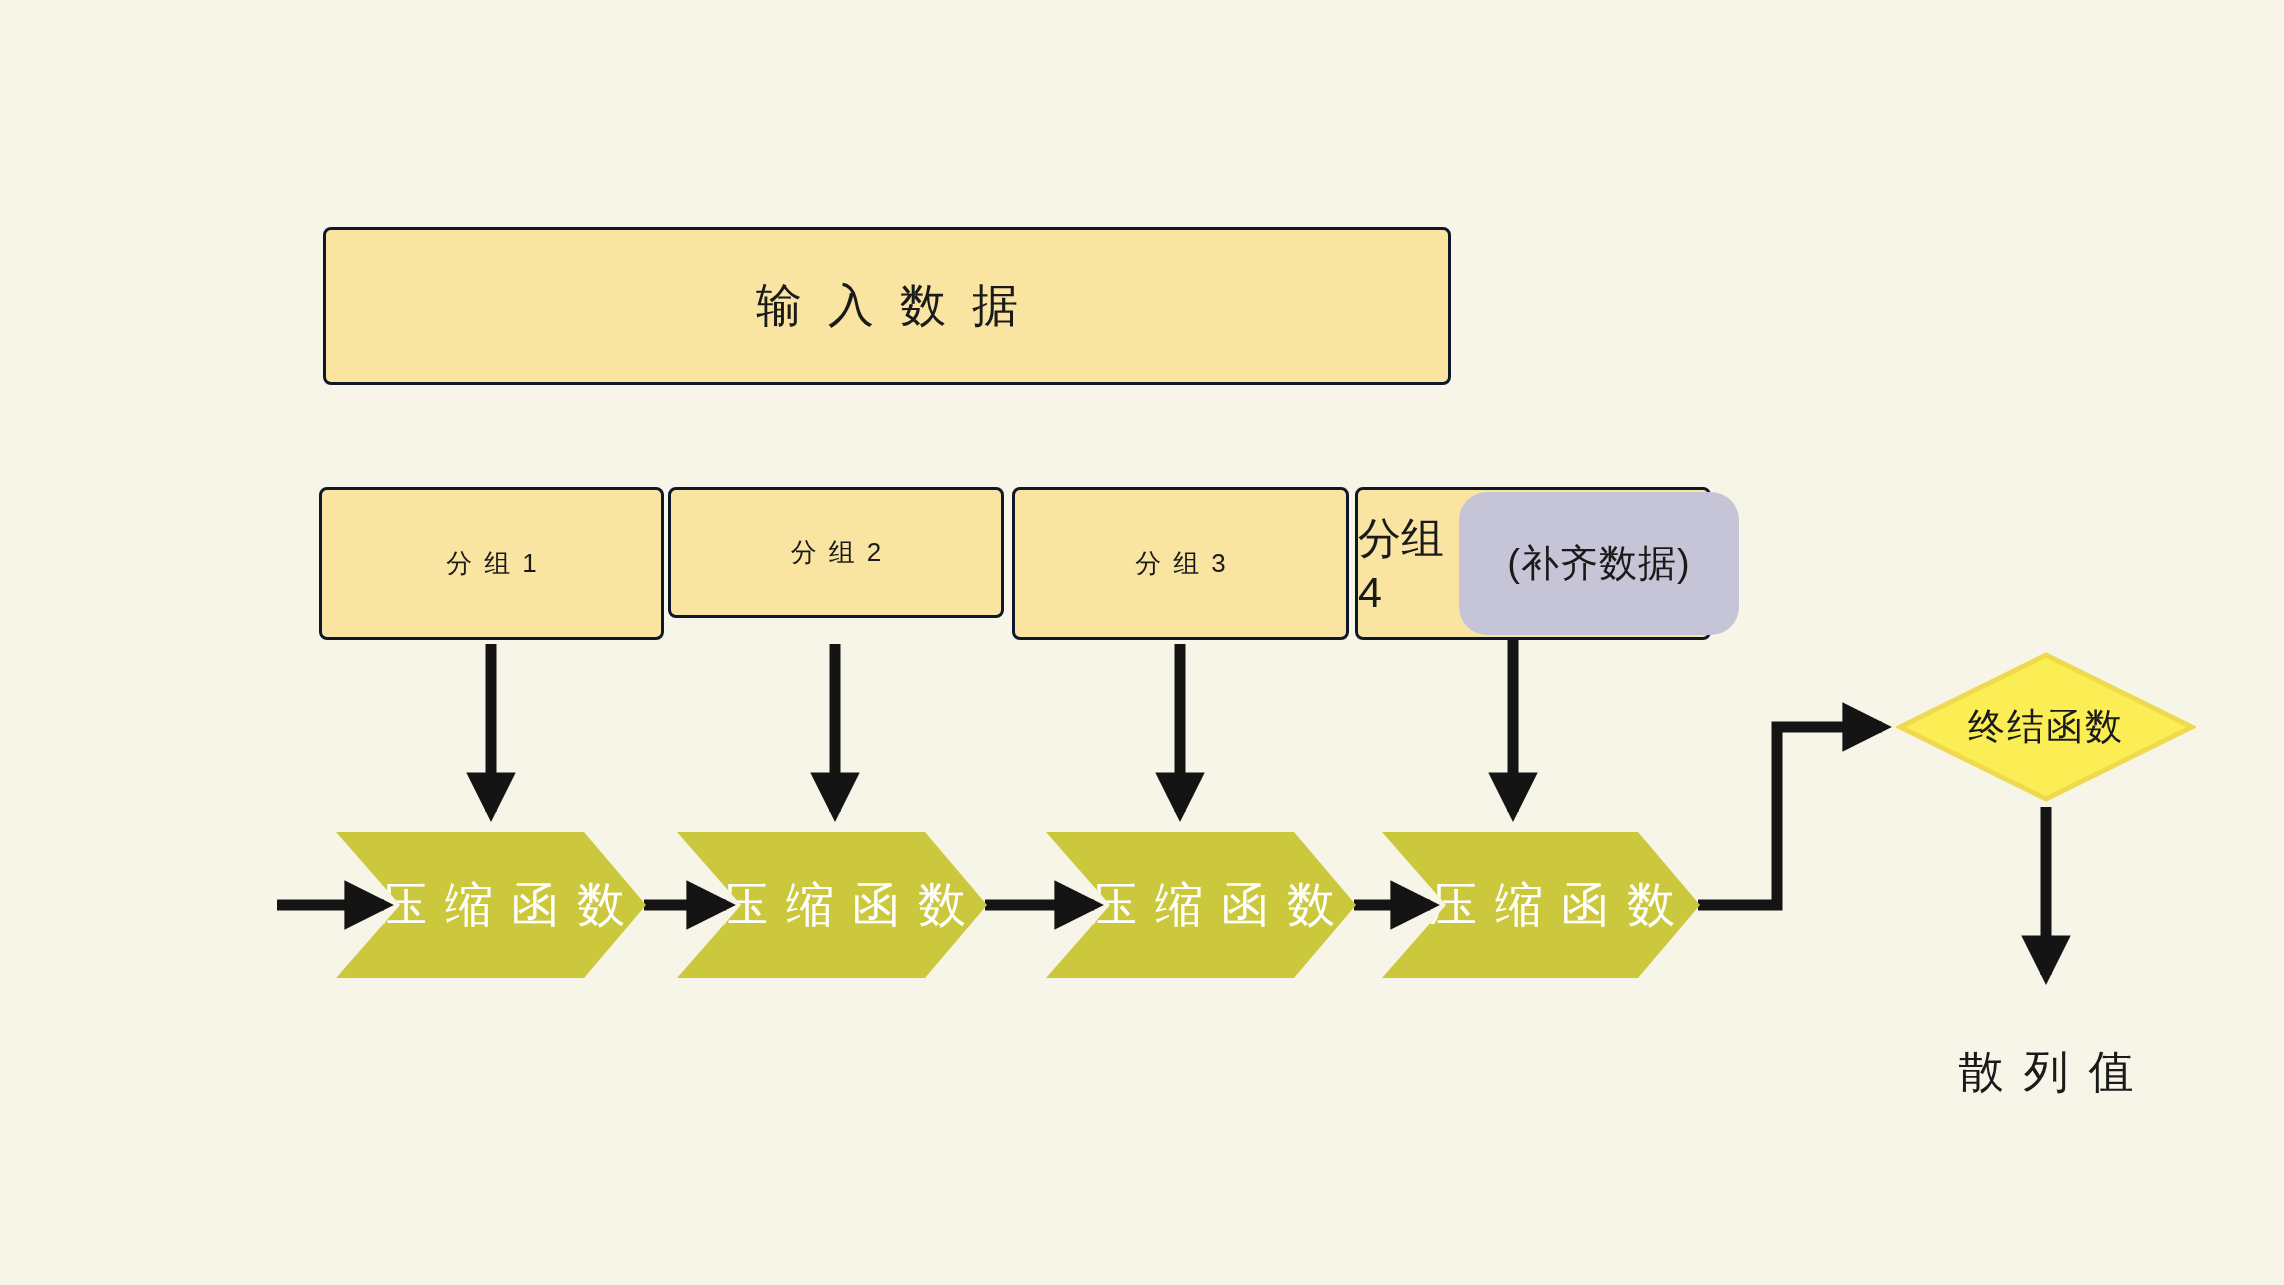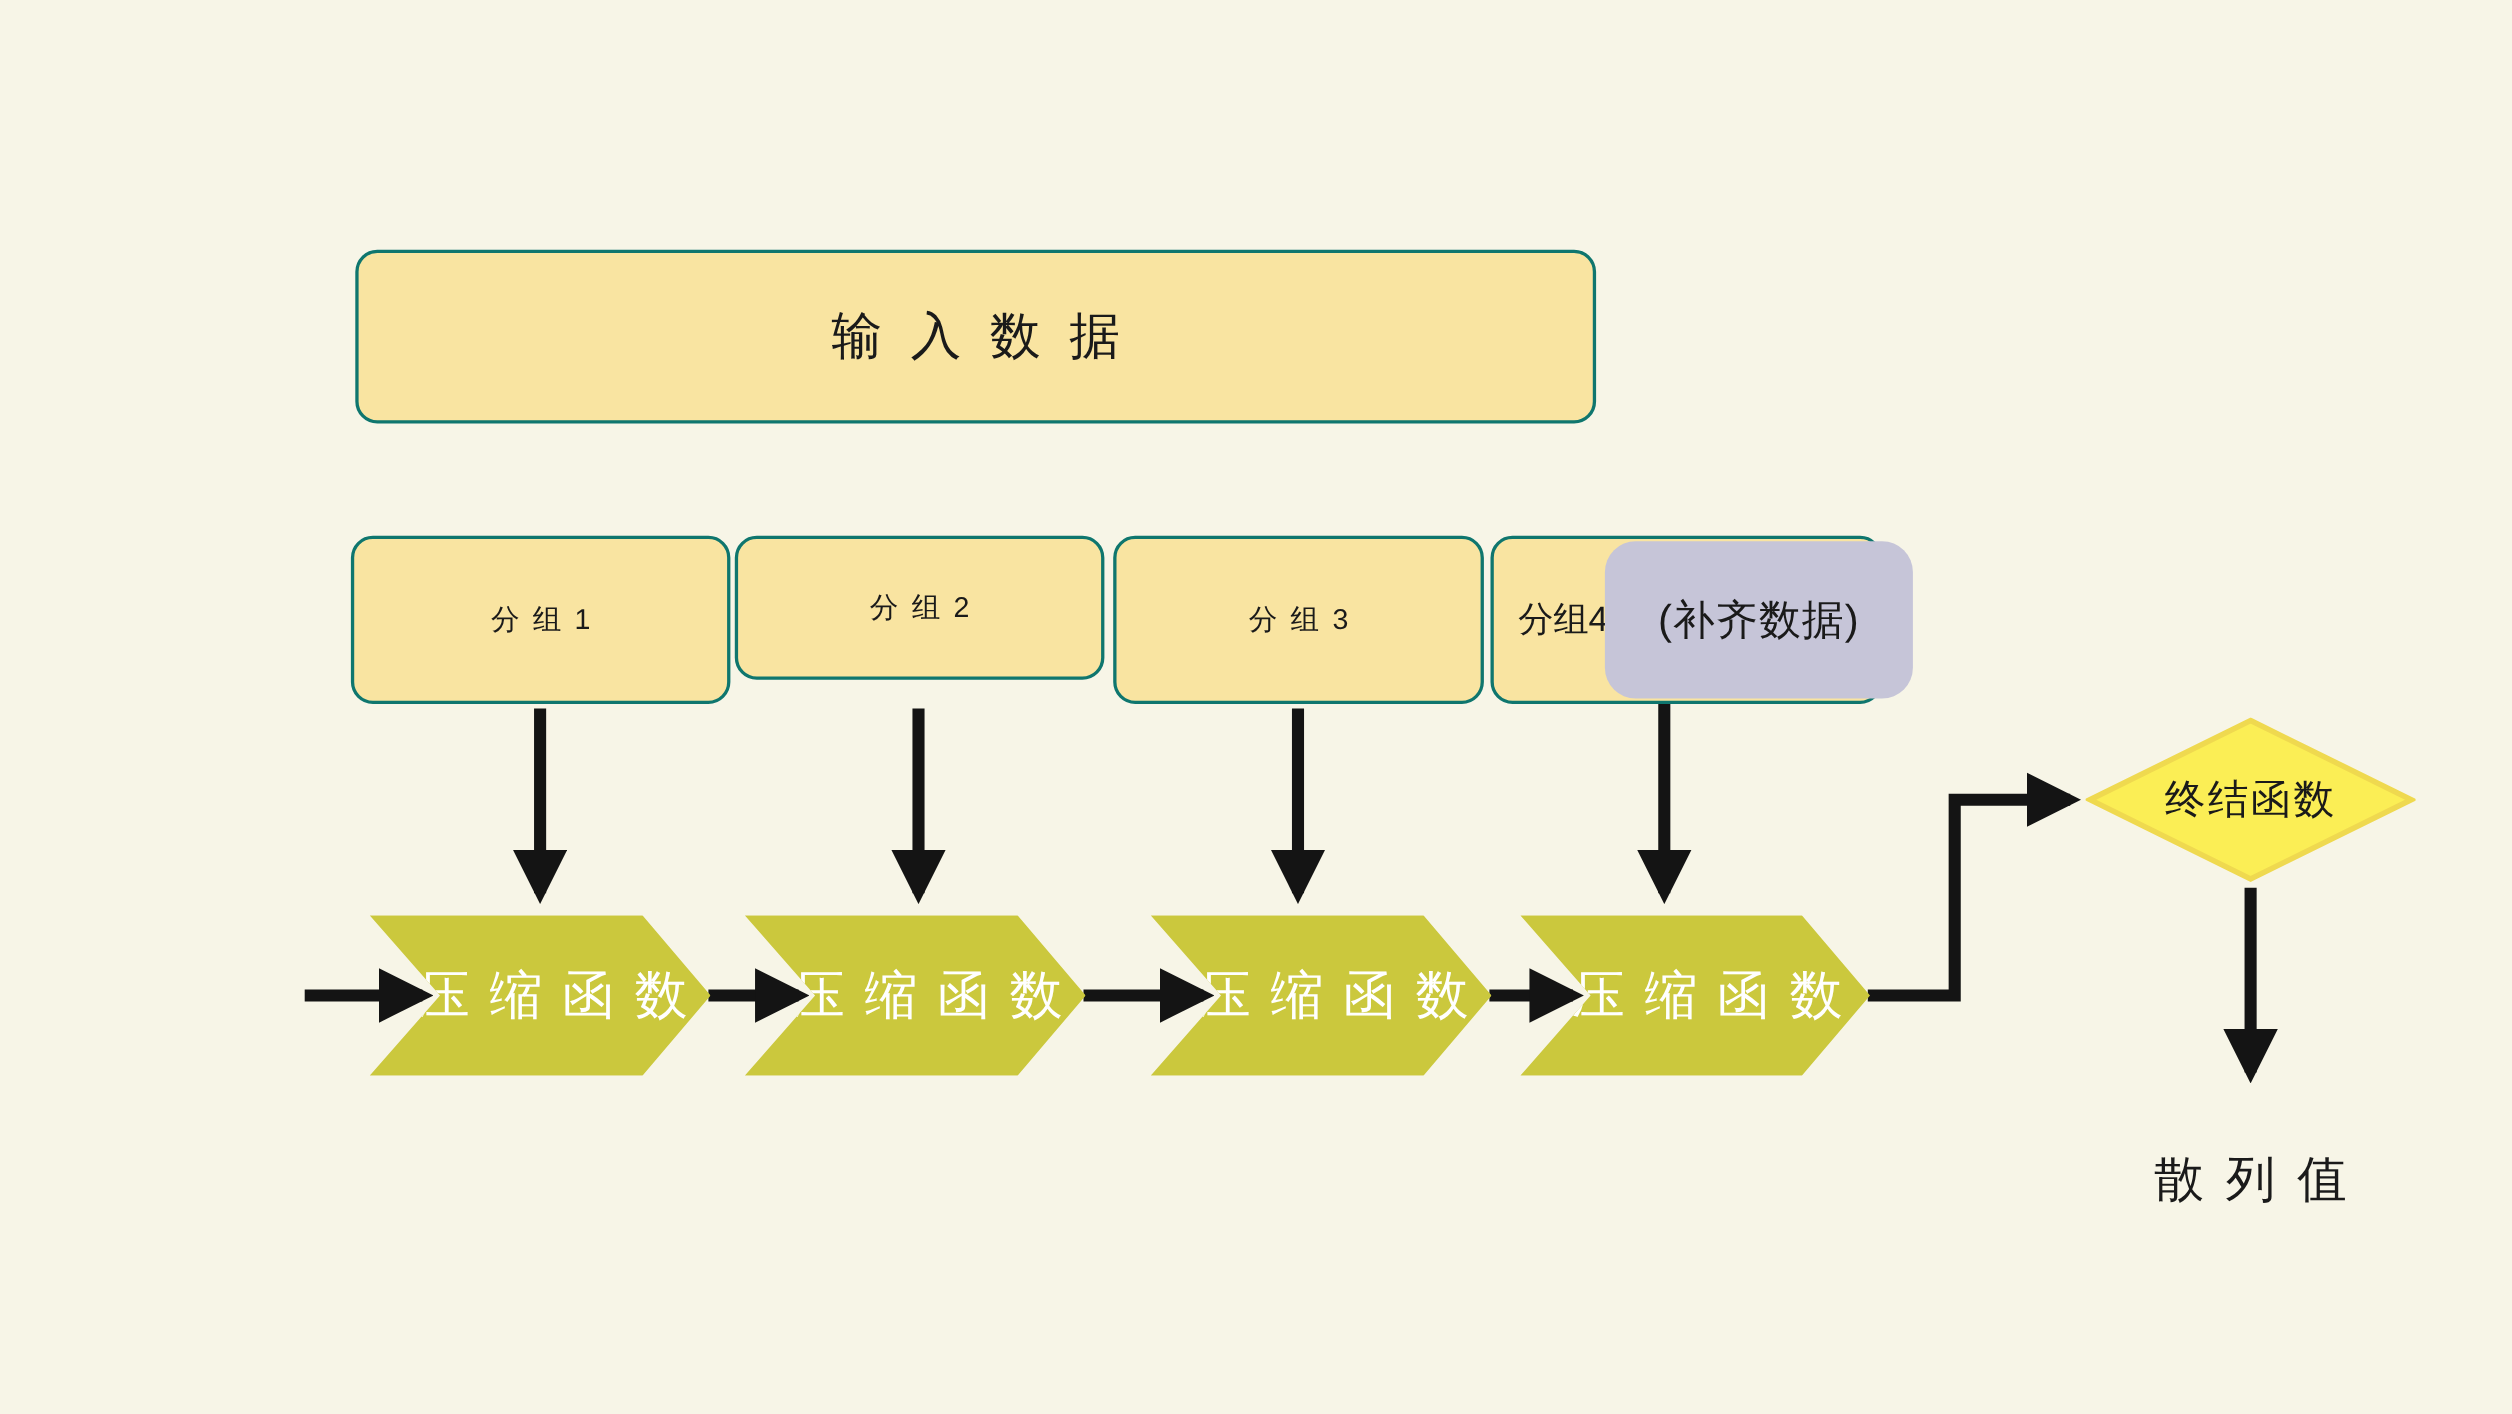--- a/index.html
+++ b/index.html
@@ -6,31 +6,31 @@
   .stage {
     position:relative; width:2284px; height:1285px;
     background:#F7F5E7;
     font-family:"Liberation Sans","DejaVu Sans",sans-serif;
     color:#1A1A1A; overflow:hidden;
   }
   .connectors { position:absolute; left:0; top:0; width:2284px; height:1285px; pointer-events:none; }
 
   .box {
     position:absolute; box-sizing:border-box;
-    background:#F9E4A1; border:3px solid #0f766e; border-radius:20px;
+    background:#F9E4A1; border:3px solid #0f172a; border-radius:8px;
     display:flex; align-items:center; justify-content:center;
   }
   .input-box { left:323px; top:227px; width:1128px; height:158px;
     font-size:46px; letter-spacing:26px; padding-left:26px; }
   .group-label { font-size:26px; letter-spacing:12px; padding-left:12px; }
   .g1 { left:319px; top:487px; width:345px; height:153px; }
   .g2 { left:668px; top:487px; width:336px; height:131px; }
   .g3 { left:1012px; top:487px; width:337px; height:153px; }
   .g4 { left:1355px; top:487px; width:356px; height:153px; justify-content:flex-start; }
-  .g4 .g4-label { width:104px; text-align:right; font-size:32px; letter-spacing:0; }
+  .g4 .g4-label { width:104px; text-align:left; font-size:43px; letter-spacing:0; }
   .padding-box {
     position:absolute; left:1459px; top:492px; width:280px; height:143px;
     background:#C6C5D8; border-radius:28px; z-index:2;
     display:flex; align-items:center; justify-content:center;
     font-size:38px; letter-spacing:1px;
   }
 
   .chev {
     position:absolute; top:832px; height:146px; box-sizing:border-box;
     background:#CBC83D; color:#FFFFFF;

